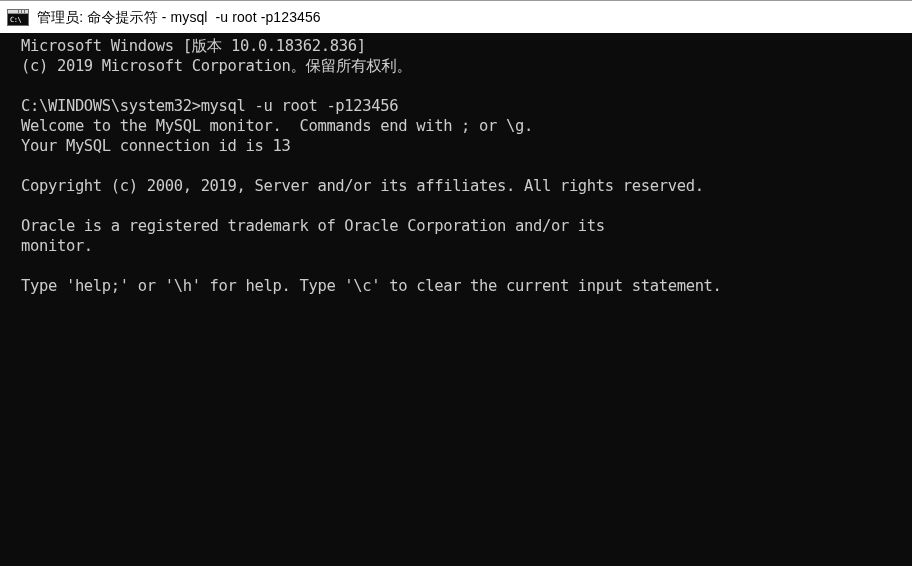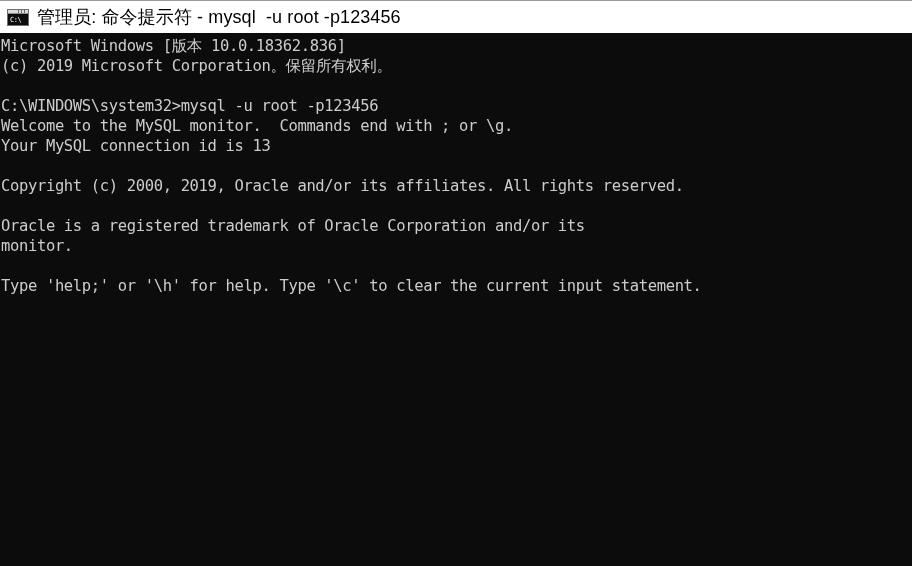--- a/index.html
+++ b/index.html
@@ -89,34 +89,35 @@
     font-family: "DejaVu Sans Mono", monospace;
     font-size: 7px;
     line-height: 8px;
     color: #ffffff;
     letter-spacing: -0.5px;
     white-space: nowrap;
   }
 
   .title-text {
     font-family: "Liberation Sans", sans-serif;
-    font-size: 18px;
+    font-size: 14px;
     line-height: 17px;
     color: #000000;
     white-space: pre;
     letter-spacing: 0.1px;
   }
 
   
   .console {
     flex: 1 1 auto;
     background: #0c0c0c;
     overflow: hidden;
     padding: 3px 0 0 1px;
     box-sizing: border-box;
+    margin-left: 20px;
   }
 
   .console-line {
     font-family: "DejaVu Sans Mono", "Liberation Mono", monospace;
     font-size: 15.5px;
     line-height: 20px;
     height: 20px;
     color: #cccccc;
     white-space: pre;
     letter-spacing: -0.35px;
@@ -142,21 +143,21 @@
 
   <div class="console">
 
   <div class="console-line">Microsoft Windows [版本 10.0.18362.836]</div>
       <div class="console-line">(c) 2019 Microsoft Corporation。保留所有权利。</div>
       <div class="console-line blank"></div>
       <div class="console-line">C:\WINDOWS\system32&gt;mysql -u root -p123456</div>
       <div class="console-line">Welcome to the MySQL monitor.  Commands end with ; or \g.</div>
       <div class="console-line">Your MySQL connection id is 13</div>
       <div class="console-line blank"></div>
-      <div class="console-line">Copyright (c) 2000, 2019, Oracle and/or its affiliates. All rights reserved.</div>
+      <div class="console-line">Copyright (c) 2000, 2019, Server and/or its affiliates. All rights reserved.</div>
       <div class="console-line blank"></div>
       <div class="console-line">Oracle is a registered trademark of Oracle Corporation and/or its</div>
       <div class="console-line">monitor.</div>
       <div class="console-line blank"></div>
       <div class="console-line">Type 'help;' or '\h' for help. Type '\c' to clear the current input statement.</div>
       <div class="console-line blank"></div>
     </div>
 
 </div>
 

